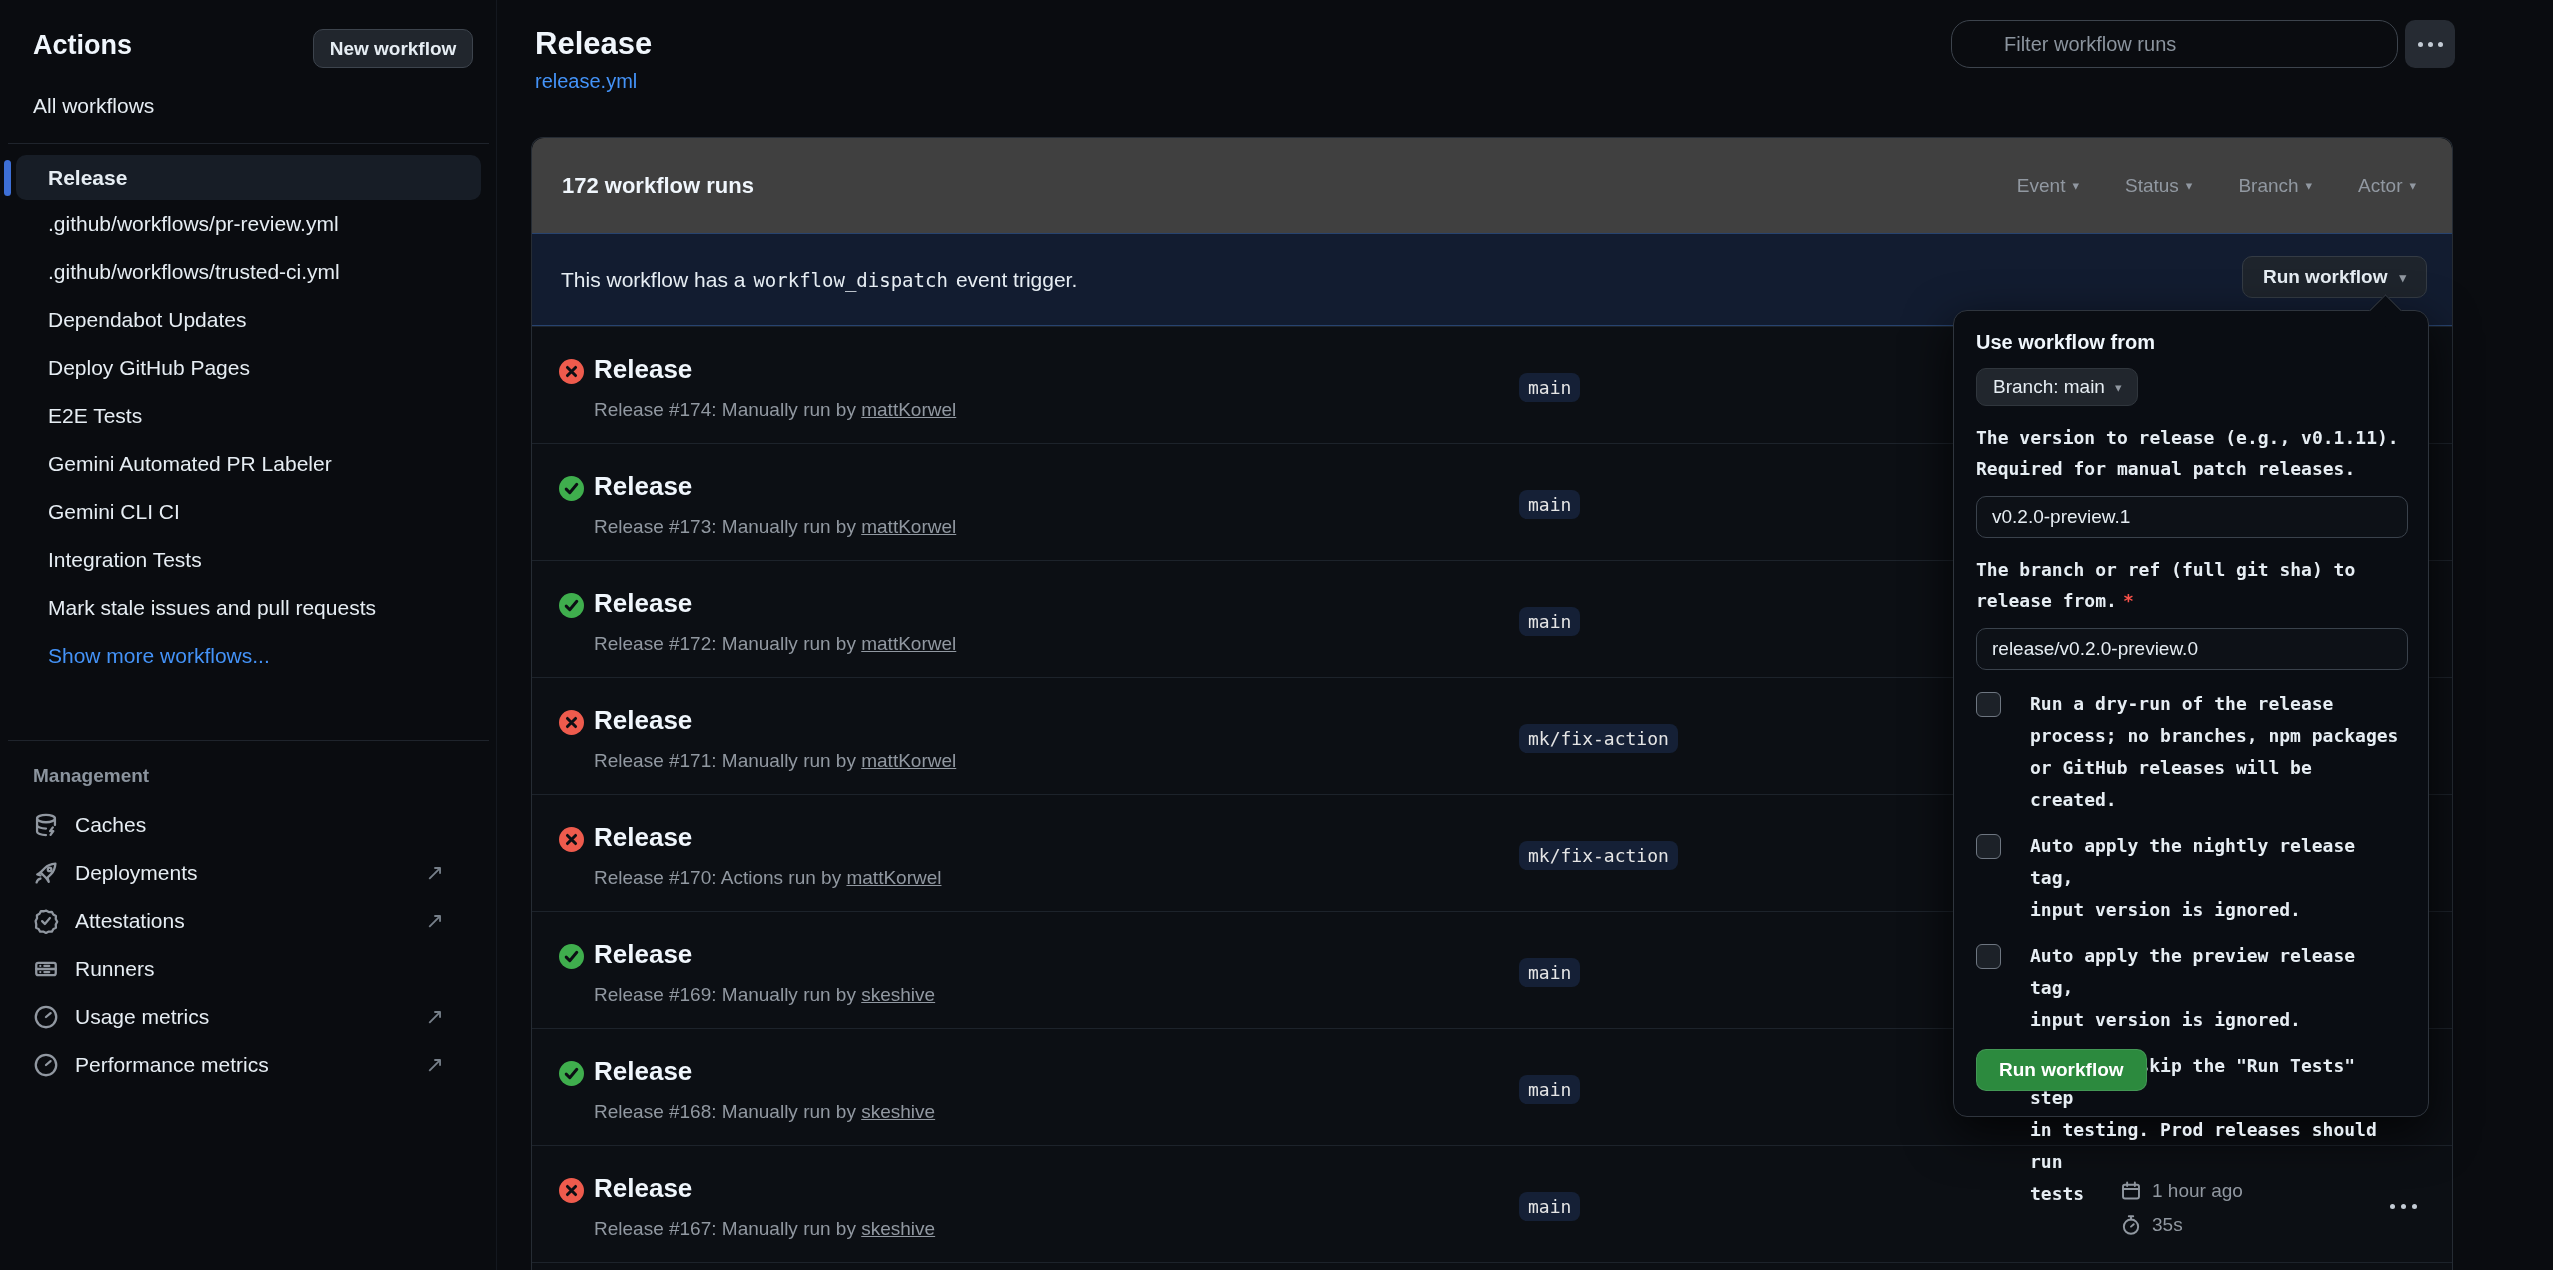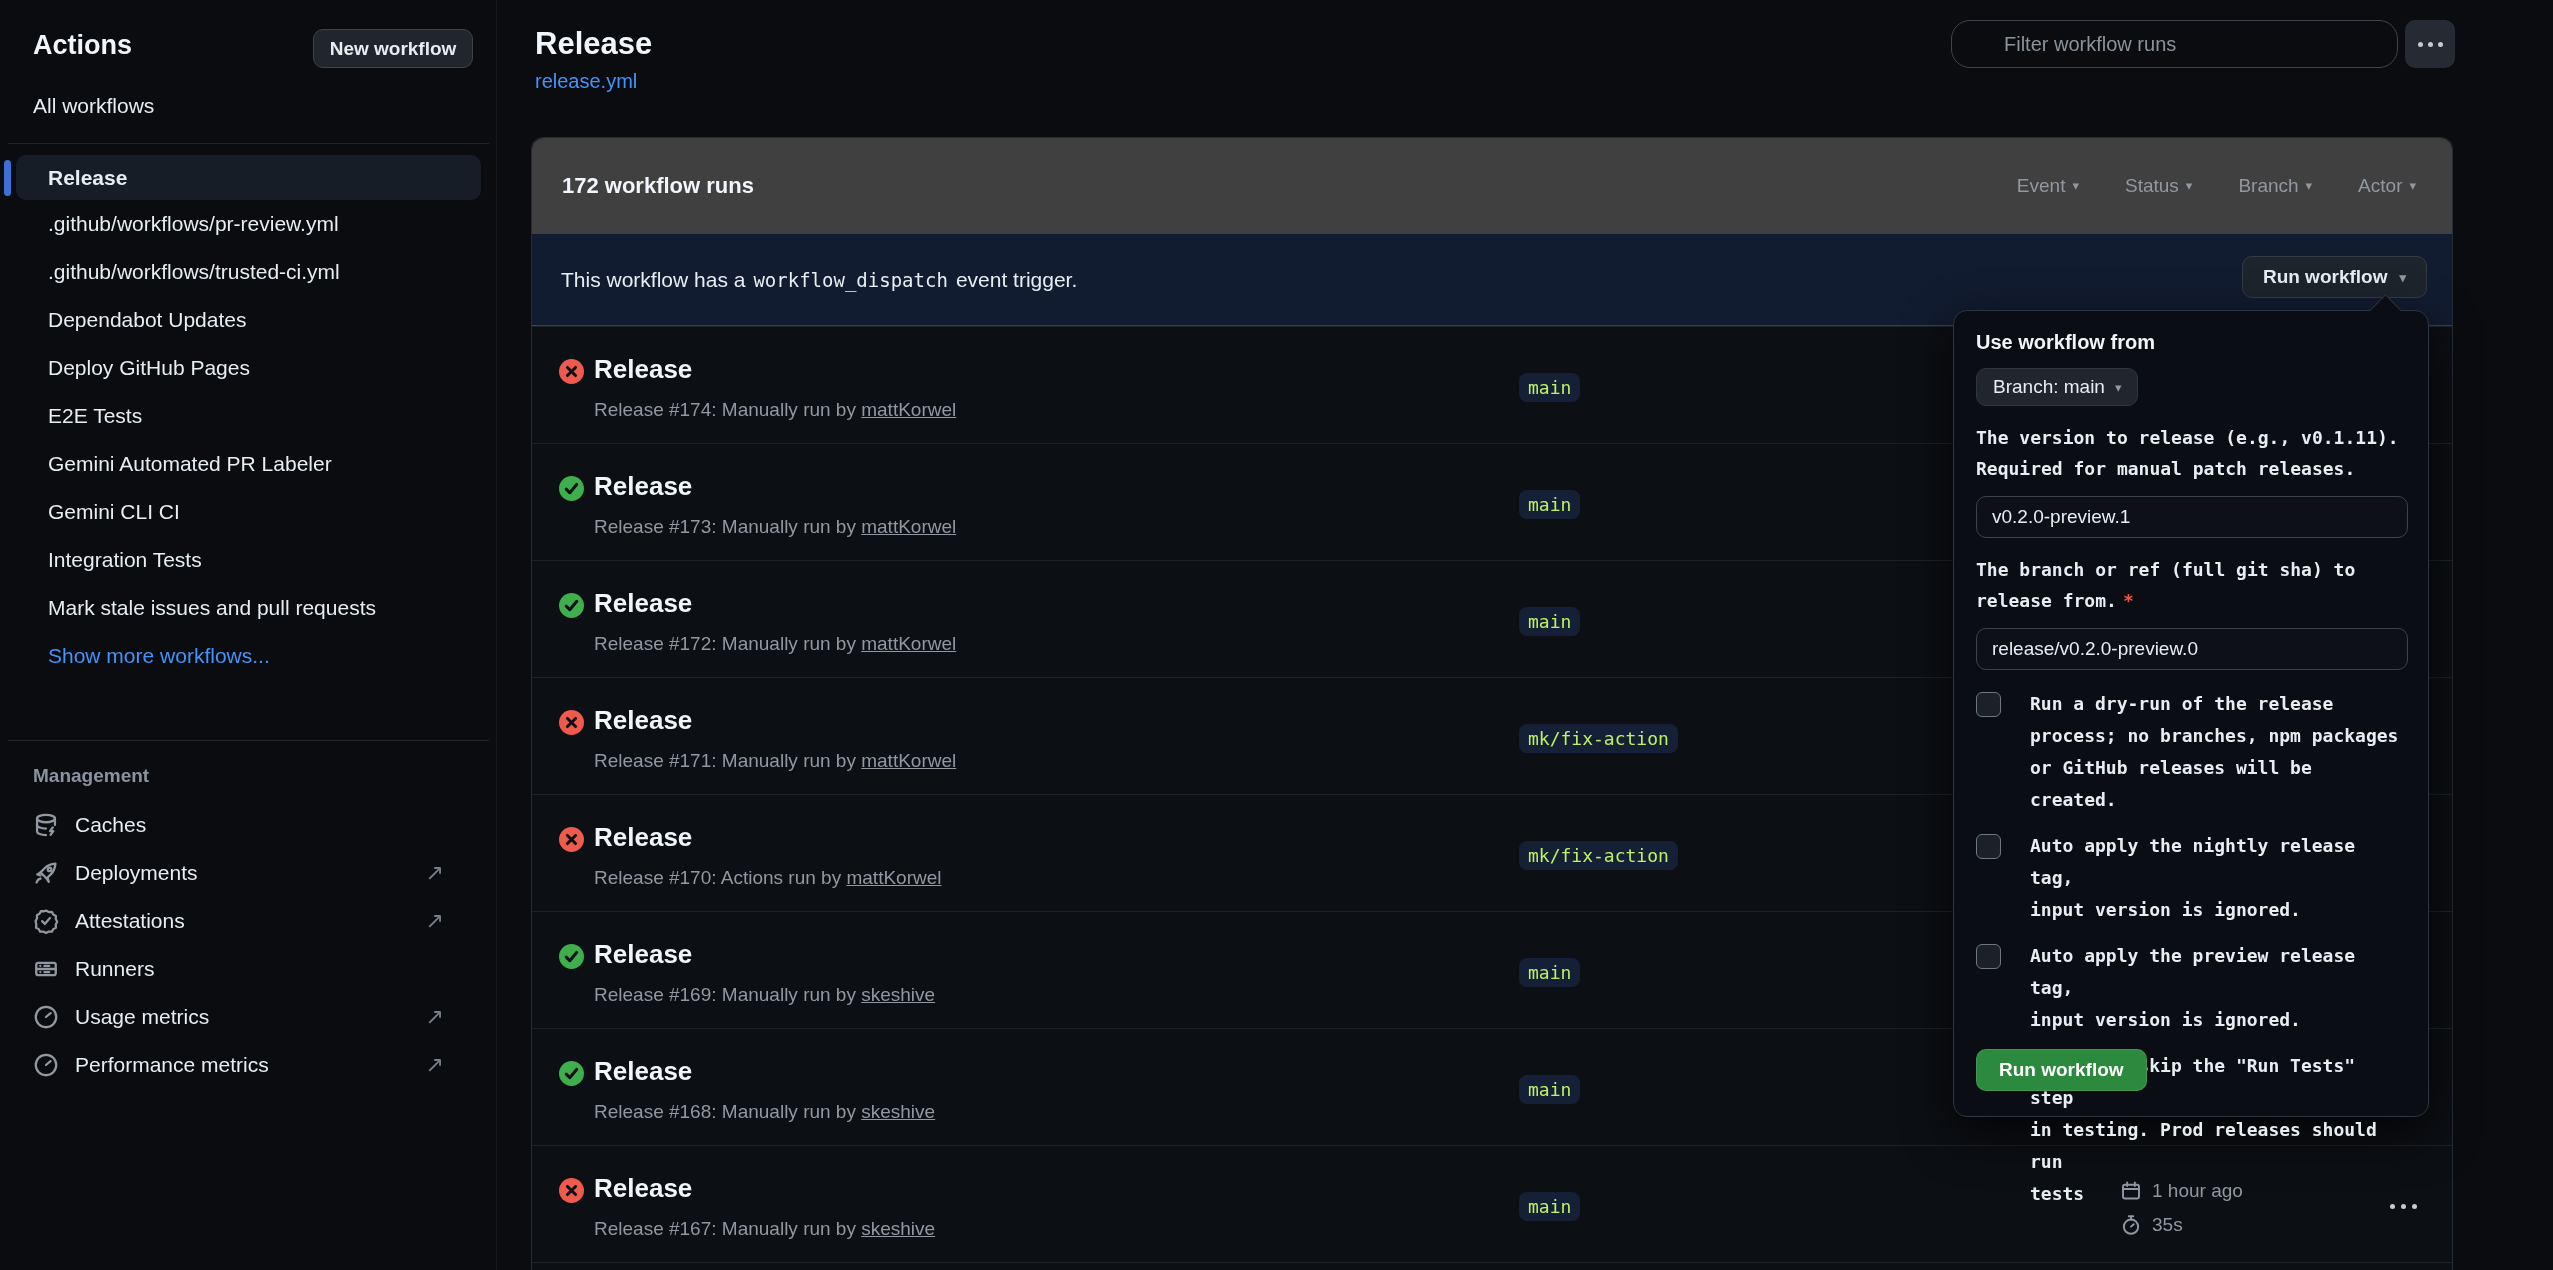--- a/index.html
+++ b/index.html
@@ -92,21 +92,21 @@
   .run-row { position:relative; height:117px; border-top:1px solid #1d232b; background:#0c0f14; }
   .run-row:first-of-type { border-top:none; }
   .st-icon { position:absolute; left:27px; top:32px; width:25px; height:25px; }
   .run-title { position:absolute; left:62px; top:27px; font-size:26px; font-weight:bold; color:#f0f6fc; cursor:pointer; }
   .run-sub { position:absolute; left:62px; top:72px; font-size:19px; color:#9198a1; }
   .run-sub .actor { text-decoration:underline; cursor:pointer; }
   .branch-badge {
     position:absolute; left:987px; top:46px; height:29px;
     background:#152036; border-radius:8px; padding:0 9px;
     display:inline-flex; align-items:center;
-    font-family:"DejaVu Sans Mono", monospace; font-size:18px; color:#bef264; cursor:pointer;
+    font-family:"DejaVu Sans Mono", monospace; font-size:18px; color:#e5e5e5; cursor:pointer;
   }
   .run-meta { position:absolute; left:1588px; top:28px; font-size:19px; color:#9198a1; line-height:34px; }
   .run-meta .mrow { display:flex; align-items:center; gap:10px; }
   .run-meta svg { stroke:#9198a1; fill:none; stroke-width:1.4; stroke-linecap:round; }
   .row-kebab { position:absolute; left:1858px; top:58px; display:flex; gap:6px; cursor:pointer; }
   .row-sliver { height:10px; border-top:1px solid #1d232b; background:#0c0f14; }
 
   
   .dialog {
     position:absolute; left:1953px; top:310px; width:476px; height:807px;

